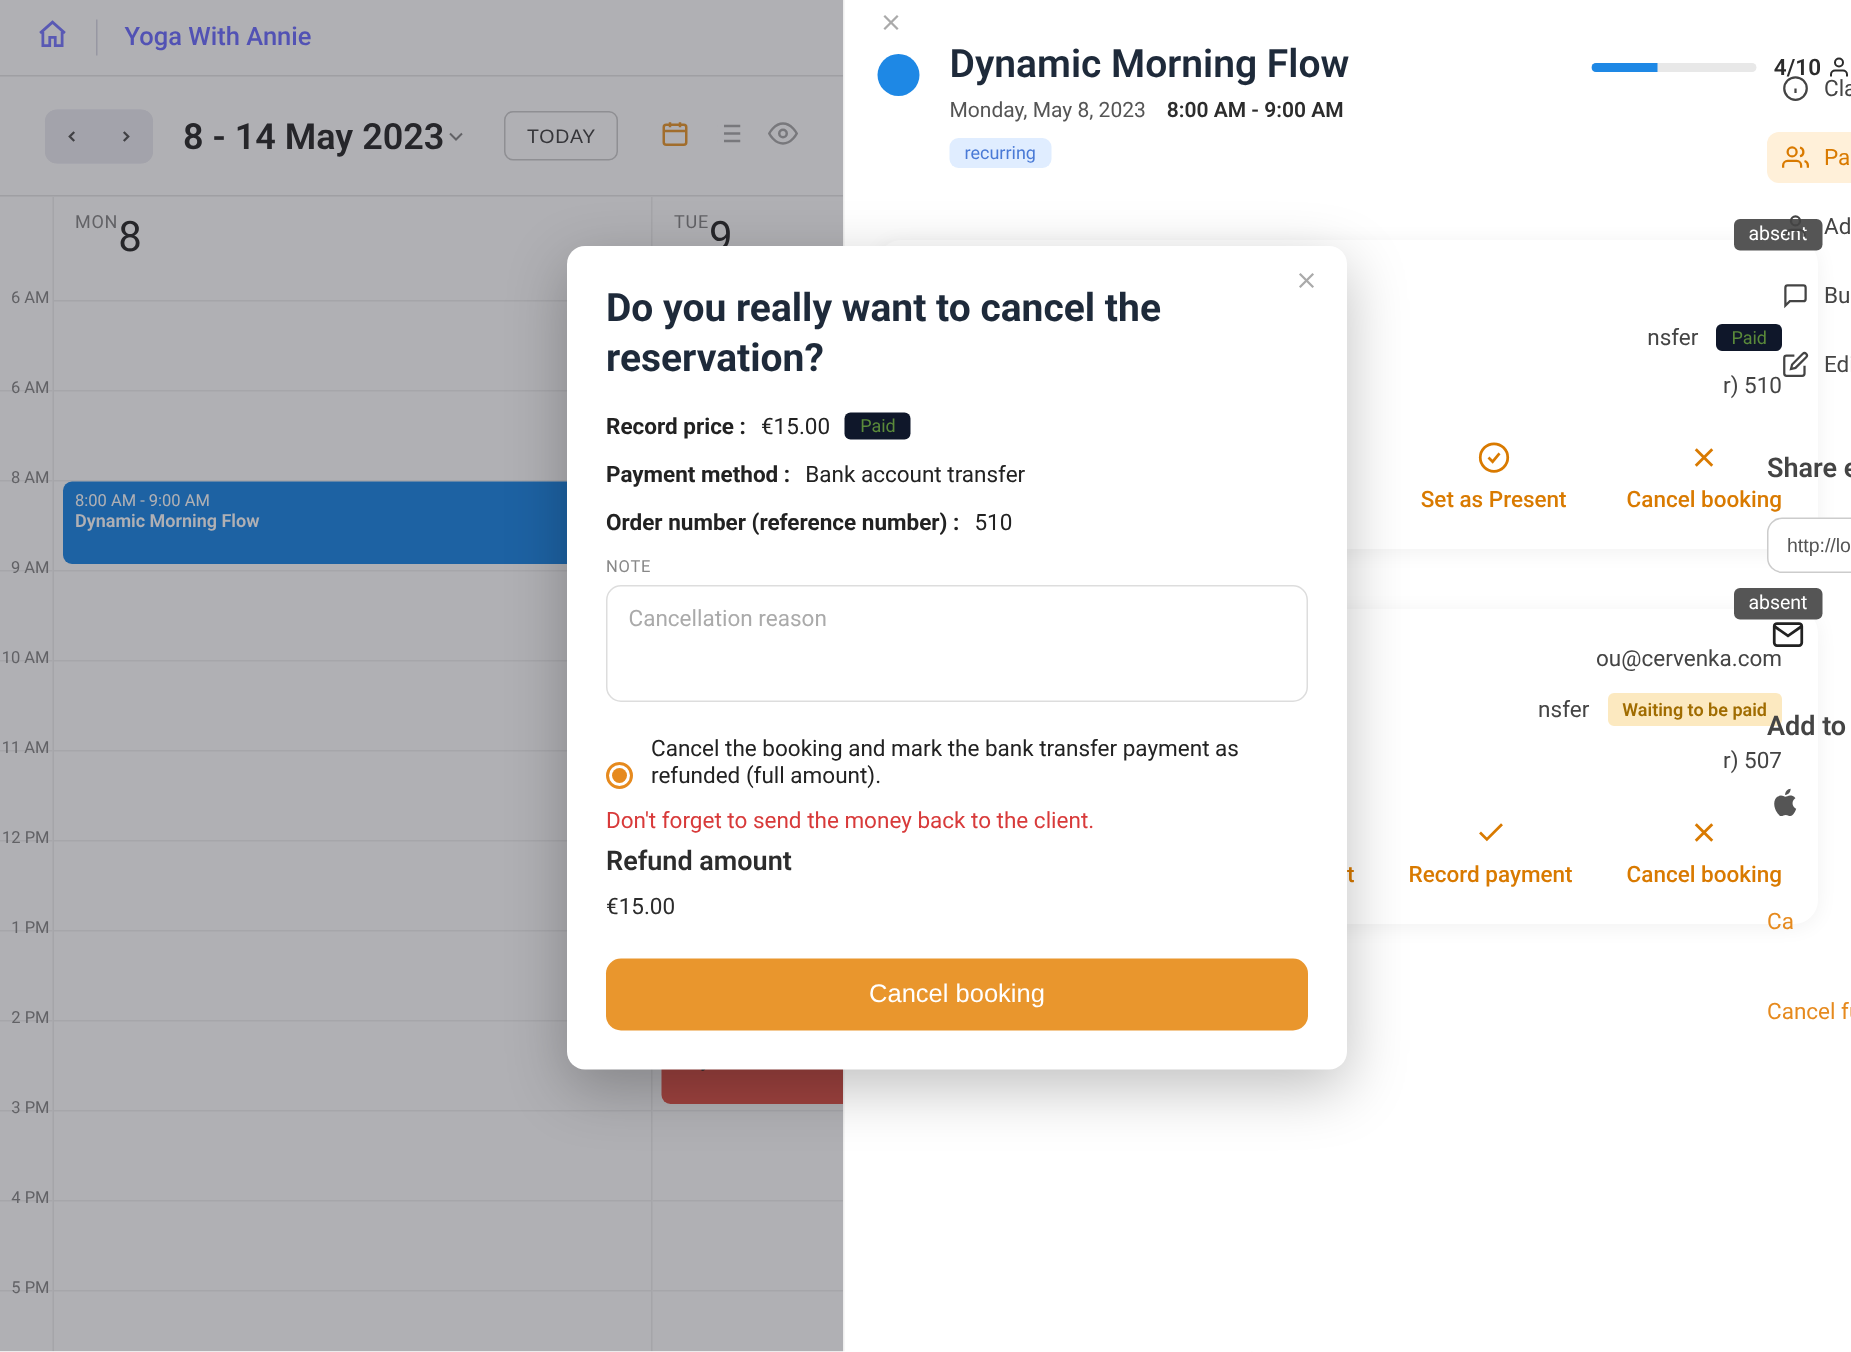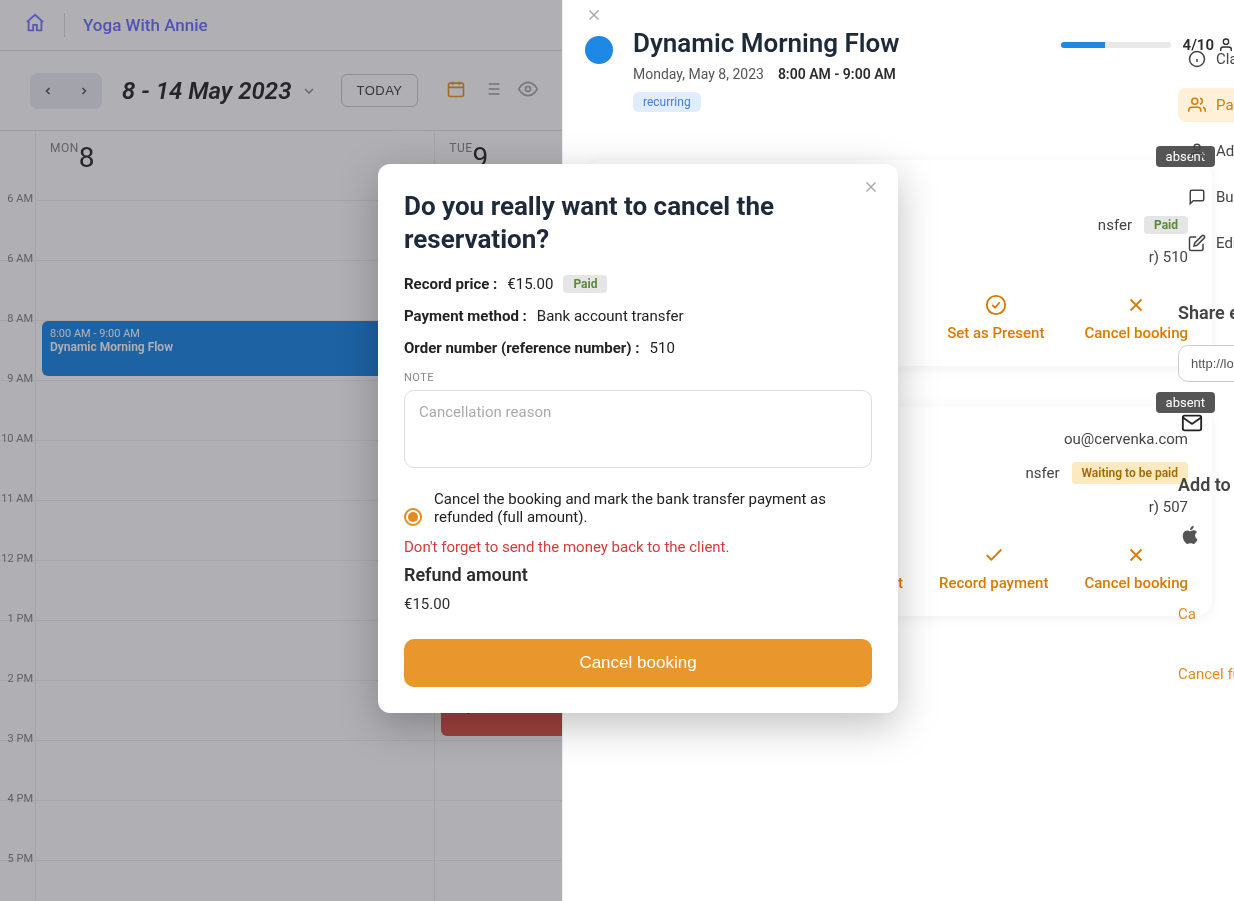--- a/index.html
+++ b/index.html
@@ -32,21 +32,21 @@
   }
   .cal-toolbar {
     height:80px; display:flex; align-items:center; gap:14px; padding:0 30px;
     border-bottom:1px solid #e5e5e5;
   }
   .nav-btns { display:flex; background:#ececf1; border-radius:8px; overflow:hidden; }
   .nav-btn {
     width:36px; height:36px; display:flex; align-items:center; justify-content:center;
     color:#555; cursor:pointer; background:#ececf1;
   }
-  .date-range { font-size:24px; font-weight:600; color:#2c2c2c; margin-left:6px; display:flex; align-items:center; gap:10px;font-style:italic;}
+  .date-range { font-size:24px; font-weight:600; color:#2c2c2c; margin-left:6px; display:flex; align-items:center; gap:0;}
   .chev { color:#888; }
   .today-btn {
     border:1px solid #ccc; border-radius:6px; padding:8px 14px; font-size:13px; letter-spacing:.5px;
     background:#fff; color:#444; cursor:pointer; margin-left:10px;
   }
   .view-icons { display:flex; gap:16px; margin-left:14px; color:#aaa; }
   .view-icons .active { color:#e8982e; }
 
   
   .grid {
@@ -115,21 +115,21 @@
 
   
   .cards { margin:30px 22px 0 22px; display:flex; flex-direction:column; gap:40px;}
   .card {
     background:#fff; border-radius:16px; box-shadow:0 2px 14px rgba(0,0,0,.06);
     padding:24px; position:relative;
   }
   .abs-badge { position:absolute; top:-14px; right:-3px; background:#555; color:#fff; font-size:13px; padding:3px 10px; border-radius:4px;}
   .c-email { color:#444; font-size:15px; }
   .c-row { margin-top:14px; font-size:15px; color:#444; display:flex; align-items:center; gap:12px;}
-  .pill-paid { background:#e5e5e5; color:#5a8a3a; font-size:12px; padding:2px 10px; border-radius:4px; font-weight:700;}
+  .pill-paid { background:#0f172a; color:#5a8a3a; font-size:12px; padding:2px 10px; border-radius:4px; font-weight:400;}
   .pill-wait { background:#fce9c0; color:#a06c00; font-size:12px; padding:4px 10px; border-radius:4px; font-weight:600;}
   .c-actions { display:flex; justify-content:flex-end; gap:40px; margin-top:28px; }
   .c-act { text-align:left; color:#d97a00; cursor:pointer; font-size:15px; font-weight:500; }
   .c-act .ic { display:block; margin:0 auto 8px; }
   .c-actions-3 { display:flex; justify-content:flex-end; gap:36px; margin-top:28px; }
 
   
   .dim {
     position:absolute; top:0; left:0; width:562px; bottom:0;
     background:rgba(30,30,40,.35);

